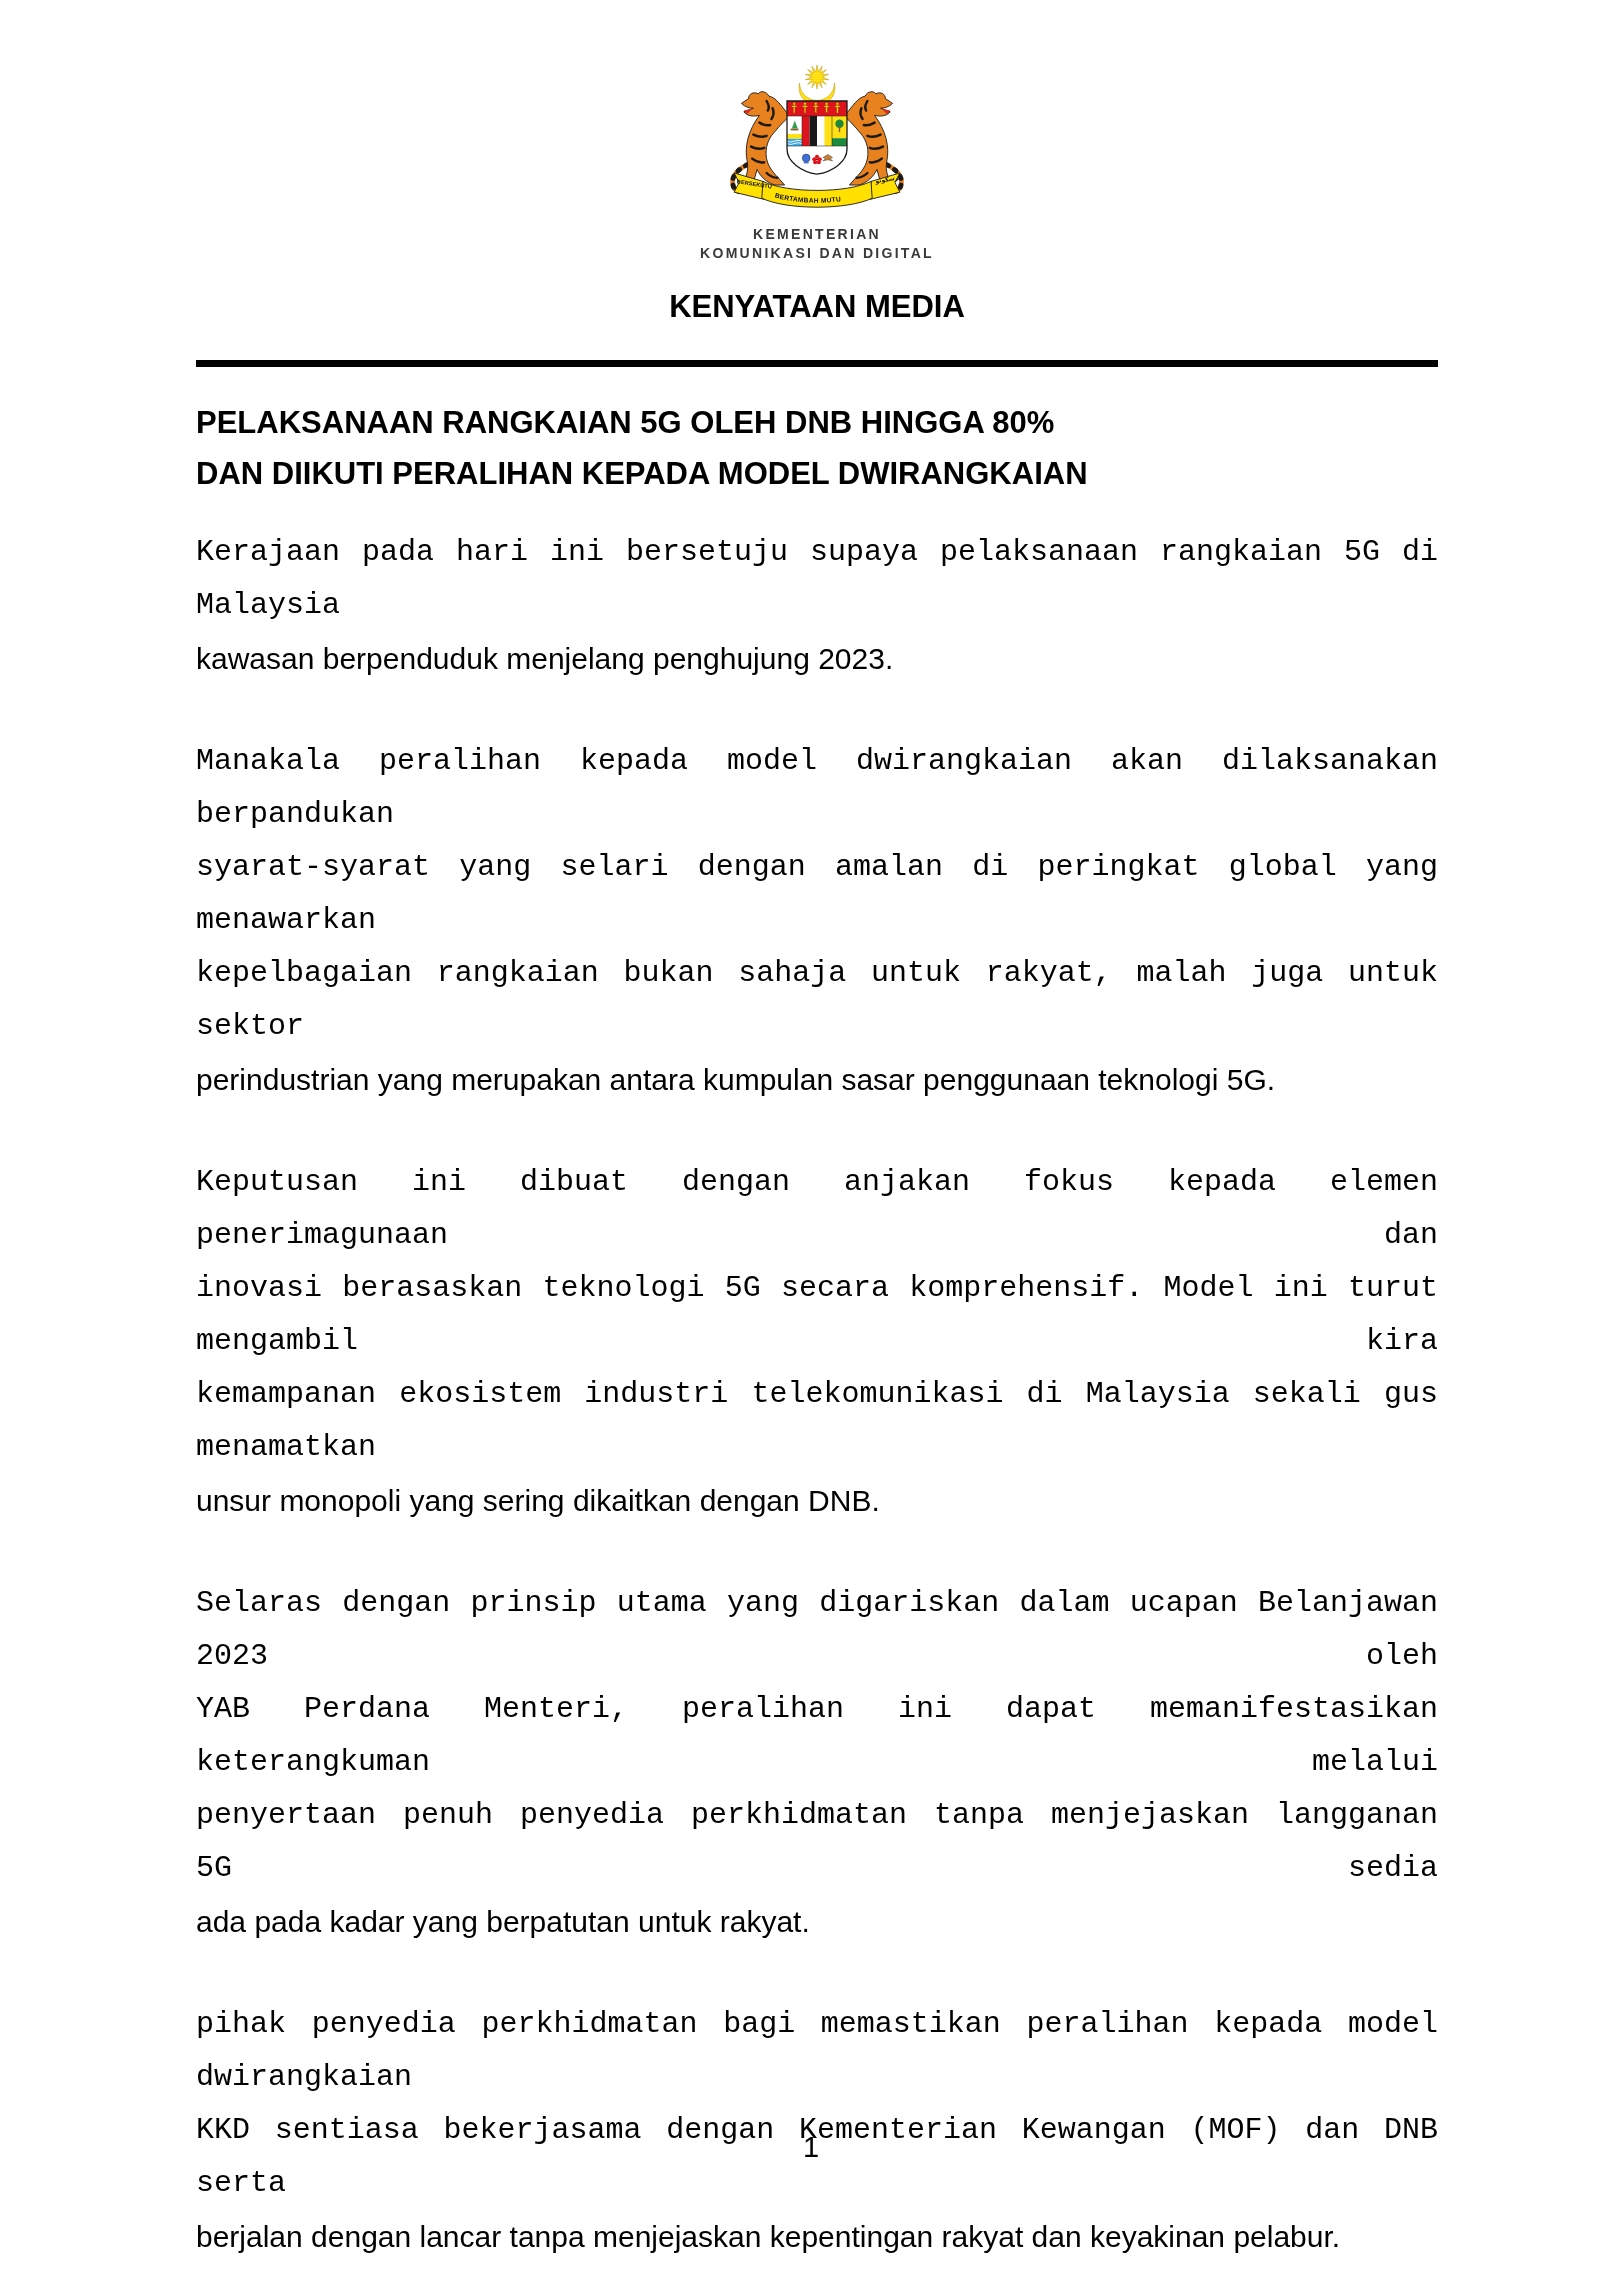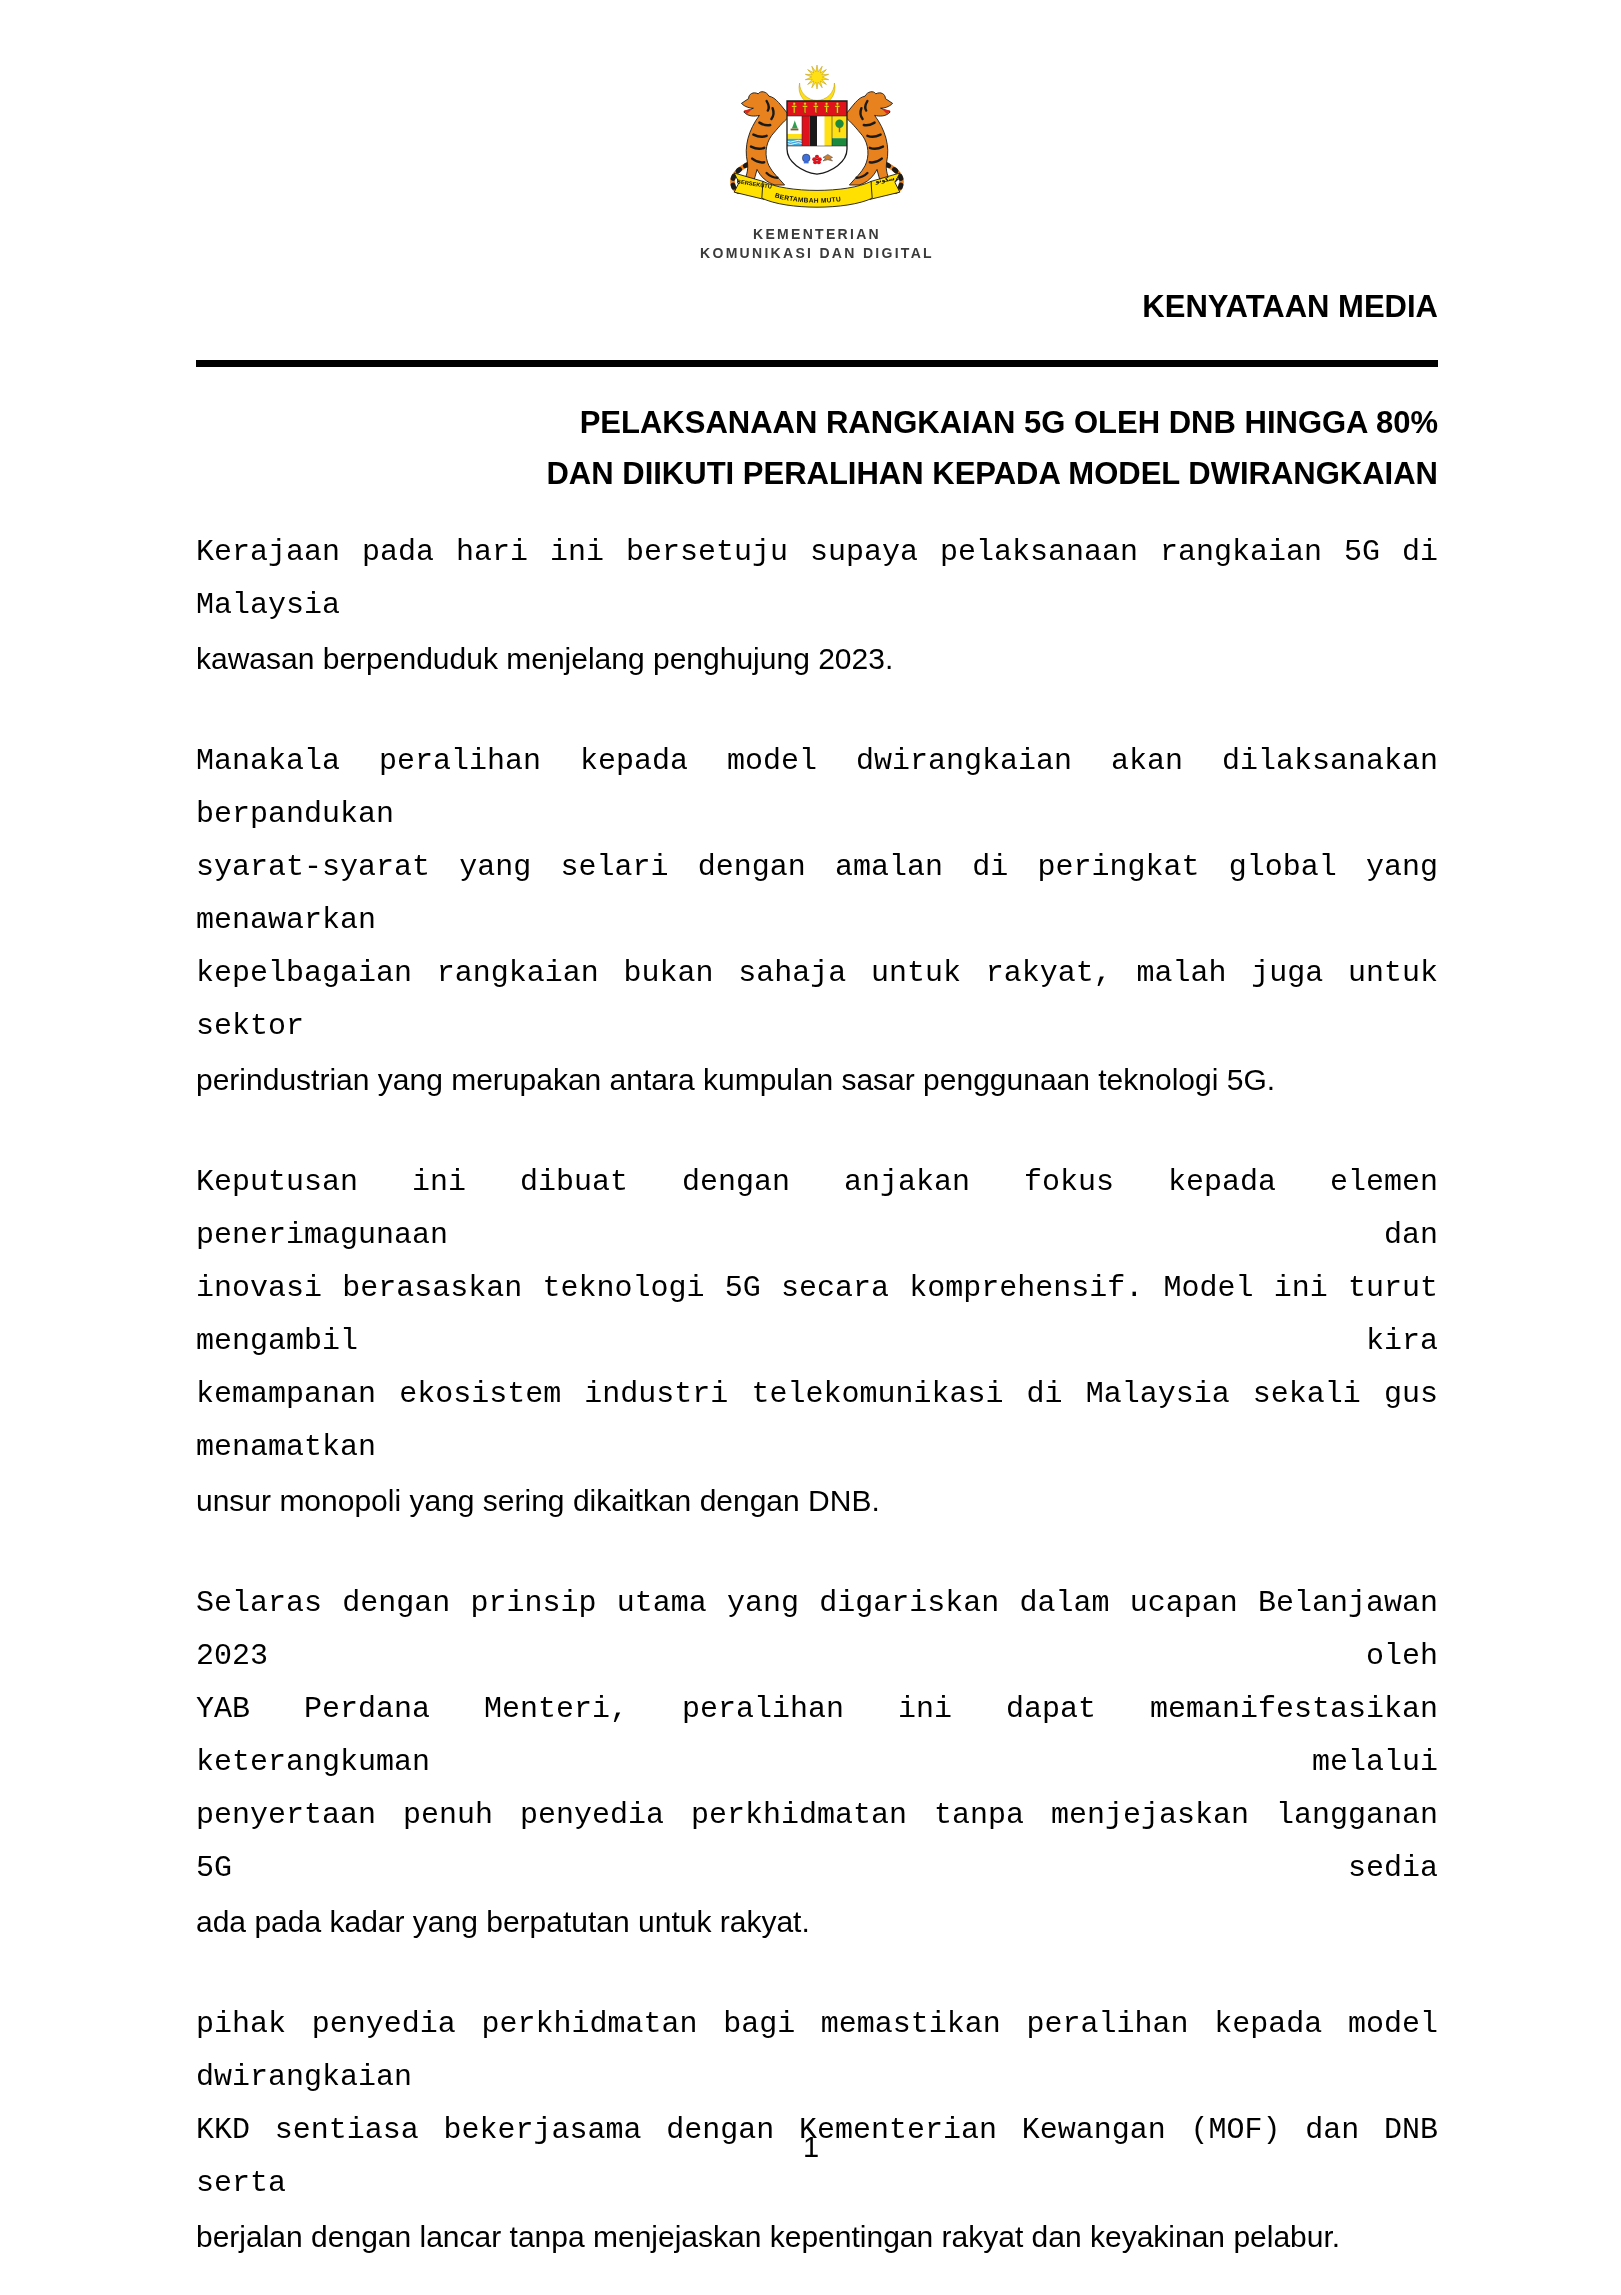--- a/index.html
+++ b/index.html
@@ -19,33 +19,33 @@
     margin-top: 2.6px;
     text-align: center;
     font-size: 14px;
     line-height: 19.6px;
     font-weight: 700;
     letter-spacing: 2.3px;
     color: #3a3a3a;
   }
   .doc-type {
     margin: 23.6px 0 0 0;
-    text-align: right;
+    text-align: center;
     font-size: 31px;
     font-weight: bold;
     line-height: 39px;
   }
   .rule {
     margin-top: 34px;
     height: 6.5px;
     background: #000000;
   }
   .doc-title {
     margin: 30px 0 0 0;
-    text-align: right;
+    text-align: left;
     font-size: 31px;
     font-weight: bold;
     line-height: 51px;
   }
   .bodytext {
     margin-top: 27.5px;
     font-size: 30px;
     line-height: 53px;
   }
   .bodytext p { margin: 0 0 50px 0; }

